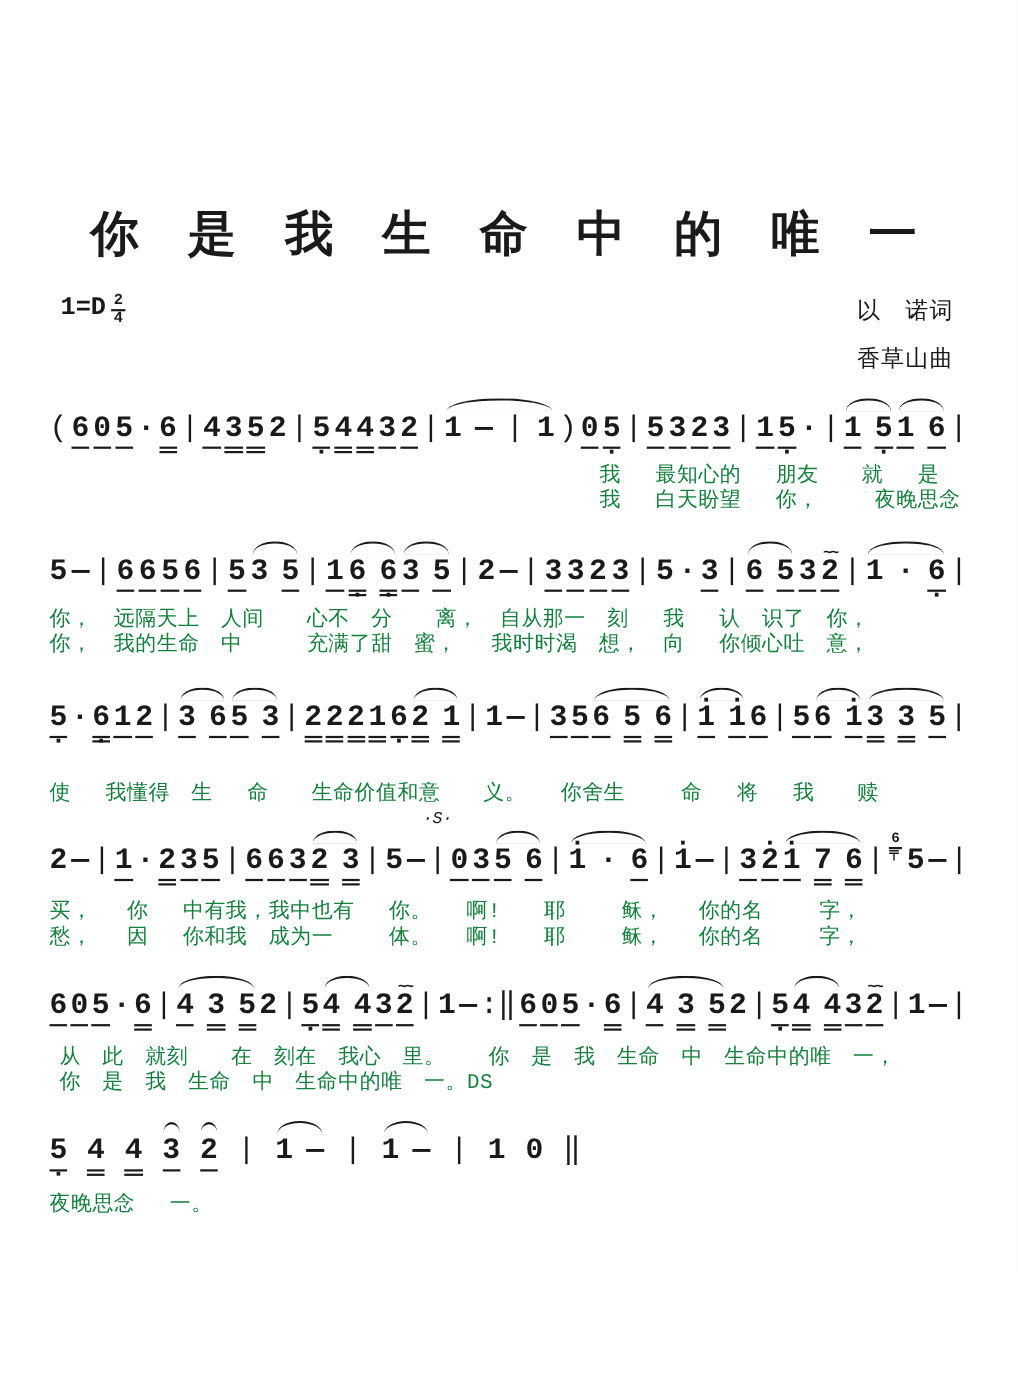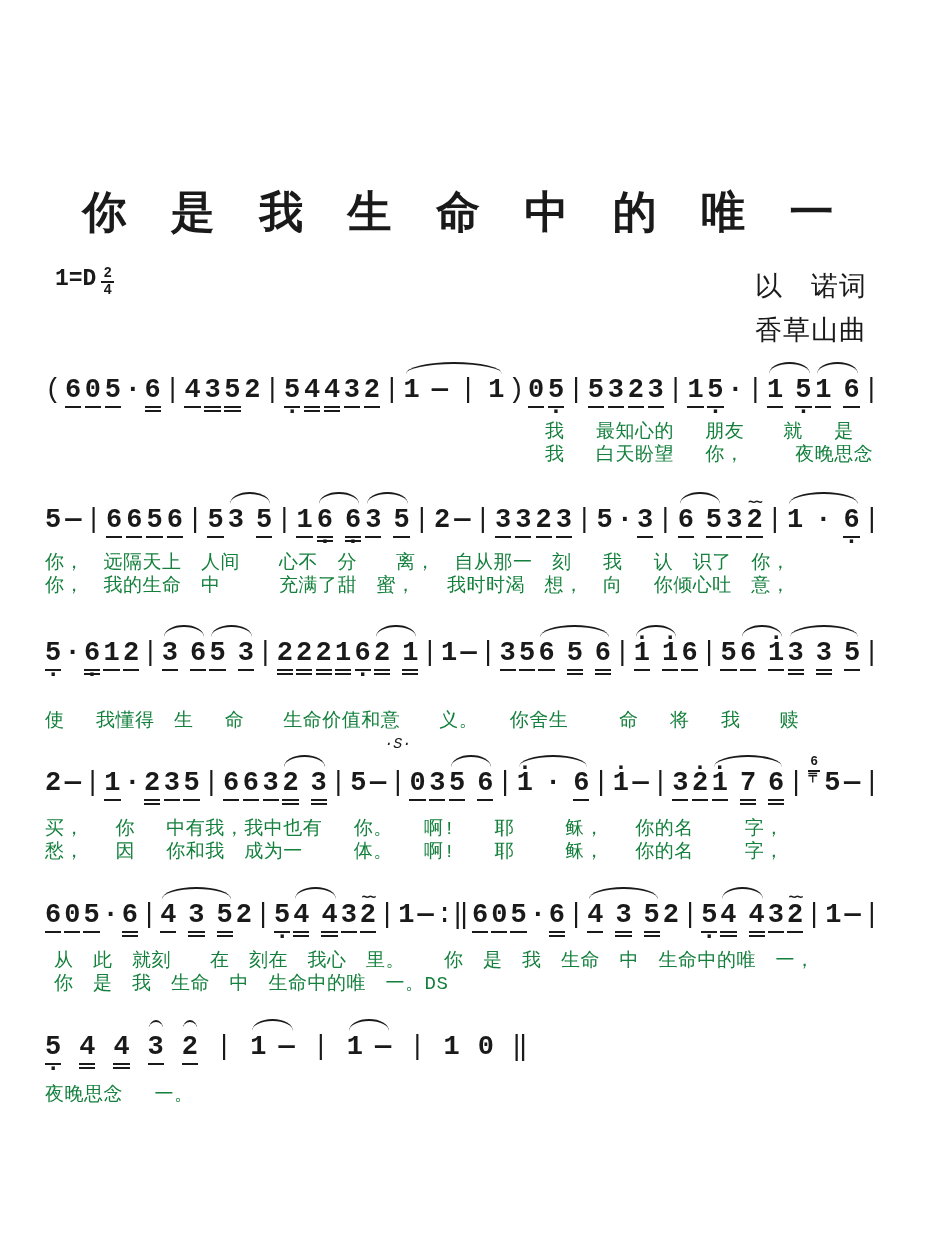--- a/index.html
+++ b/index.html
@@ -6,21 +6,21 @@
   html,body{margin:0;padding:0;background:#f3f3f3;}
   .sheet{position:relative;width:925px;height:1251px;background:#ffffff;margin:0 auto;overflow:hidden;
          font-family:Liberation Mono, monospace;color:#1a1a1a;}
   .title{position:absolute;top:183px;left:0;width:100%;text-align:center;
          font-size:44px;font-weight:700;letter-spacing:9px;white-space:pre;}
   .keysig{position:absolute;top:266px;left:55px;font-size:23px;font-weight:700;
           display:flex;align-items:flex-start;gap:5px;}
   .meter{display:inline-flex;flex-direction:column;align-items:center;font-size:14px;
          line-height:1.05;font-weight:700;}
   .meter .num{border-bottom:2px solid #1a1a1a;padding:0 2px;}
-  .credit{position:absolute;right:58px;font-size:27px;letter-spacing:1px;white-space:pre;}
+  .credit{position:absolute;right:58px;font-size:21px;letter-spacing:1px;white-space:pre;}
   .credit.lyr{top:268px;}
   .credit.cmp{top:312px;}
 
   .music-line{position:absolute;left:45px;right:45px;display:flex;justify-content:space-between;
               align-items:baseline;font-size:27px;font-weight:700;line-height:30px;}
   .music-line.left{justify-content:flex-start;gap:18px;}
   .tok{position:relative;display:inline-block;line-height:30px;}
   .bar{font-weight:400;}
   .u1{border-bottom:2px solid #1a1a1a;padding-bottom:1px;}
   .u2{border-bottom:6px double #1a1a1a;padding-bottom:1px;}

